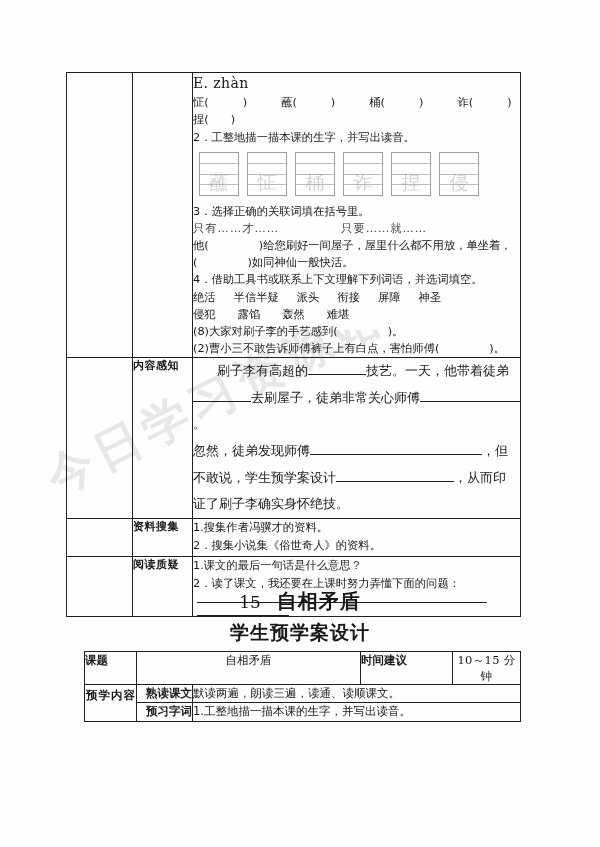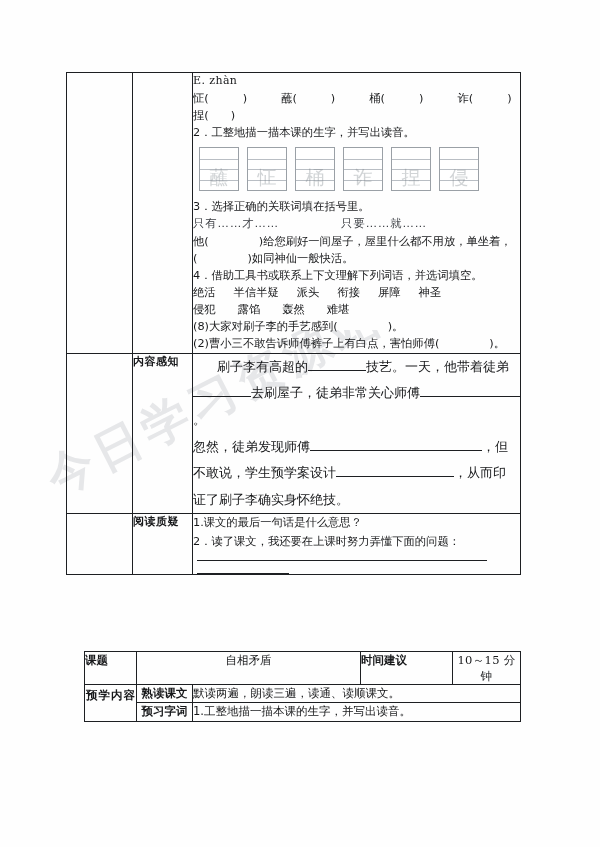--- a/index.html
+++ b/index.html
@@ -85,21 +85,21 @@
     padding: 4px 6px 5px 7px;
     font-size: 11.3px;
     line-height: 1.52;
   }
 
   .ln { white-space: nowrap; }
   .ln-wrap { white-space: normal; }
 
   .pinyin {
     font-family: "DejaVu Serif", "Liberation Serif", serif;
-    font-size: 11px;
+    font-size: 14px;
     letter-spacing: 0.4px;
   }
 
   .brackets { letter-spacing: 0px; }
   .brackets .gap-a { display:inline-block; width: 34px; }
   .brackets .sep   { display:inline-block; width: 34px; }
 
   .dots { letter-spacing: 1px; color:#3a3d42; }
   .wordrow .w { display:inline-block; }
   .wordrow .s1 { display:inline-block; width: 18px; }
@@ -237,21 +237,21 @@
   }
   .bt-vert {
     text-align: right;
     vertical-align: middle;
     font-weight: 700;
     line-height: 1.75;
     padding: 4px 2px;
     letter-spacing: 1px;
   }
   .bt-sub {
-    text-align: center;
+    text-align: right;
     vertical-align: middle;
     font-weight: 700;
     line-height: 1.45;
     padding: 4px 3px;
   }
   .bt-body {
     vertical-align: middle;
     padding: 5px 8px;
     line-height: 1.5;
   }
@@ -377,35 +377,47 @@
           <div>
             <span>忽然，徒弟发现师傅</span><span class="blank b-170"></span><span>，但</span>
           </div>
           <div>
             <span>不敢说，学生预学案设计</span><span class="blank b-118"></span><span>，从而印</span>
           </div>
           <div>证了刷子李确实身怀绝技。</div>
         </td>
       </tr>
 
+      <tr>
+        <td></td>
+        <td class="lbl">资料搜集</td>
+        <td class="listcell">
+          <div>1.搜集作者冯骥才的资料。</div>
+          <div>2．搜集小说集《俗世奇人》的资料。</div>
+        </td>
+      </tr>
 
       <tr>
         <td></td>
         <td class="lbl">阅读质疑</td>
         <td class="listcell">
           <div>1.课文的最后一句话是什么意思？</div>
           <div>2．读了课文，我还要在上课时努力弄懂下面的问题：</div>
           <span class="rule rule-long"></span>
           <span class="rule rule-short"></span>
         </td>
       </tr>
 
     </tbody>
   </table>
 
+  <div class="title-1">
+    <span class="num">15</span><span class="sp">&nbsp;</span><span>自相矛盾</span>
+  </div>
+  <div class="title-2">学生预学案设计</div>
 
   <table class="tbl" id="bottom-table">
     <colgroup>
       <col class="bt-c1">
         <col class="bt-c2">
         <col class="bt-c3">
         <col class="bt-c4">
         <col class="bt-c5">
     </colgroup>
     <tbody>

